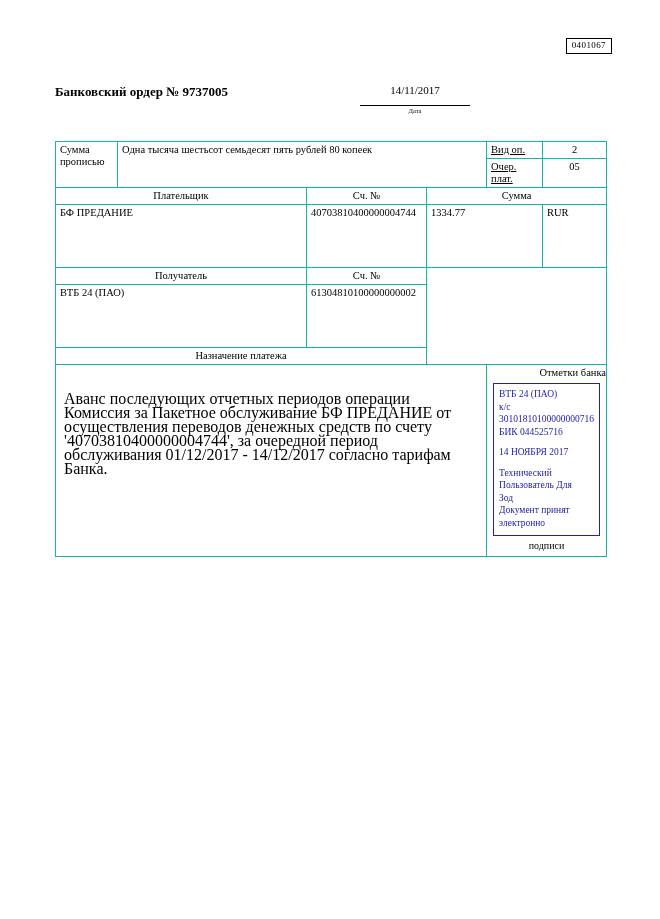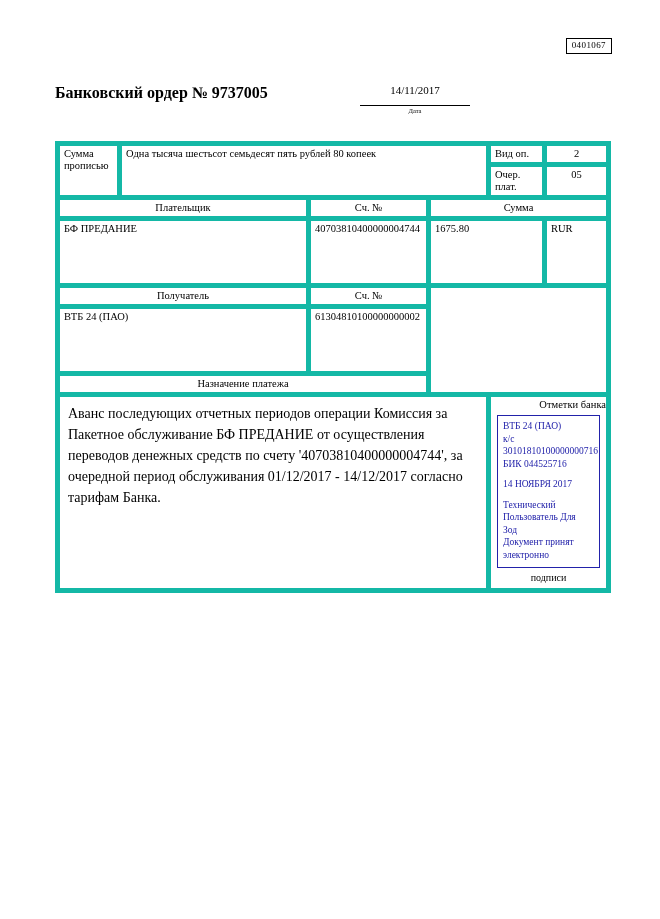--- a/index.html
+++ b/index.html
@@ -28,21 +28,21 @@
     border: 1px solid #000;
     font-size: 9px;
     padding: 1px 5px 2px 5px;
     letter-spacing: 0.4px;
     line-height: 11px;
   }
   .doc-title {
     position: absolute;
     left: 55px;
     top: 84px;
-    font-size: 16px;
+    font-size: 13px;
     font-weight: bold;
   }
   .doc-date-wrap {
     position: absolute;
     left: 360px;
     top: 84px;
     width: 110px;
     text-align: center;
   }
   .doc-date {
@@ -60,45 +60,46 @@
   
   table.main {
     position: absolute;
     left: 55px;
     top: 141px;
     width: 551px;
     border-collapse: collapse;
     table-layout: fixed;
   }
   table.main td {
-    border: 5px solid #14b8a6;
+    border: 1px solid #14b8a6;
     vertical-align: top;
     font-size: 10.5px;
     padding: 2px 4px;
     line-height: 12px;
   }
   .b-none-top { border-top: none !important; }
   .b-none-bot { border-bottom: none !important; }
 
   .sum-words-label {
     font-size: 10.5px;
     line-height: 12px;
   }
   .sum-words-value {
     font-size: 10.5px;
   }
-  .vidop-label { font-size: 10px; }
+  .vidop-label { font-size: 10px; text-decoration: underline; }
   .vidop-val { font-size: 10px; text-align: center; }
 
   .hdr { text-align: center; font-size: 10.5px; }
 
   .purpose-text {
-    font-size: 14px;
-    line-height: 21px;
+    font-size: 16px;
+    line-height: 14px;
     padding: 4px 4px 4px 4px;
+    margin-top: 21px;
   }
 
   .bank-marks-head {
     text-align: right;
     font-size: 10.5px;
   }
   .stamp {
     border: 1px solid #2222aa;
     color: #2222aa;
     font-size: 9.5px;
@@ -159,21 +160,21 @@
 
     <tr>
       <td colspan="2" class="hdr">Плательщик</td>
       <td class="hdr">Сч. №</td>
       <td colspan="3" class="hdr">Сумма</td>
     </tr>
 
     <tr>
       <td colspan="2" class="b-none-bot">БФ ПРЕДАНИЕ</td>
       <td class="b-none-bot">40703810400000004744</td>
-      <td colspan="2" rowspan="2">1675.80</td>
+      <td colspan="2" rowspan="2">1334.77</td>
       <td rowspan="2">RUR</td>
     </tr>
 
     <tr class="filler-row">
       <td colspan="2" class="b-none-top"></td>
       <td class="b-none-top"></td>
     </tr>
 
     <tr>
       <td colspan="2" class="hdr">Получатель</td>

